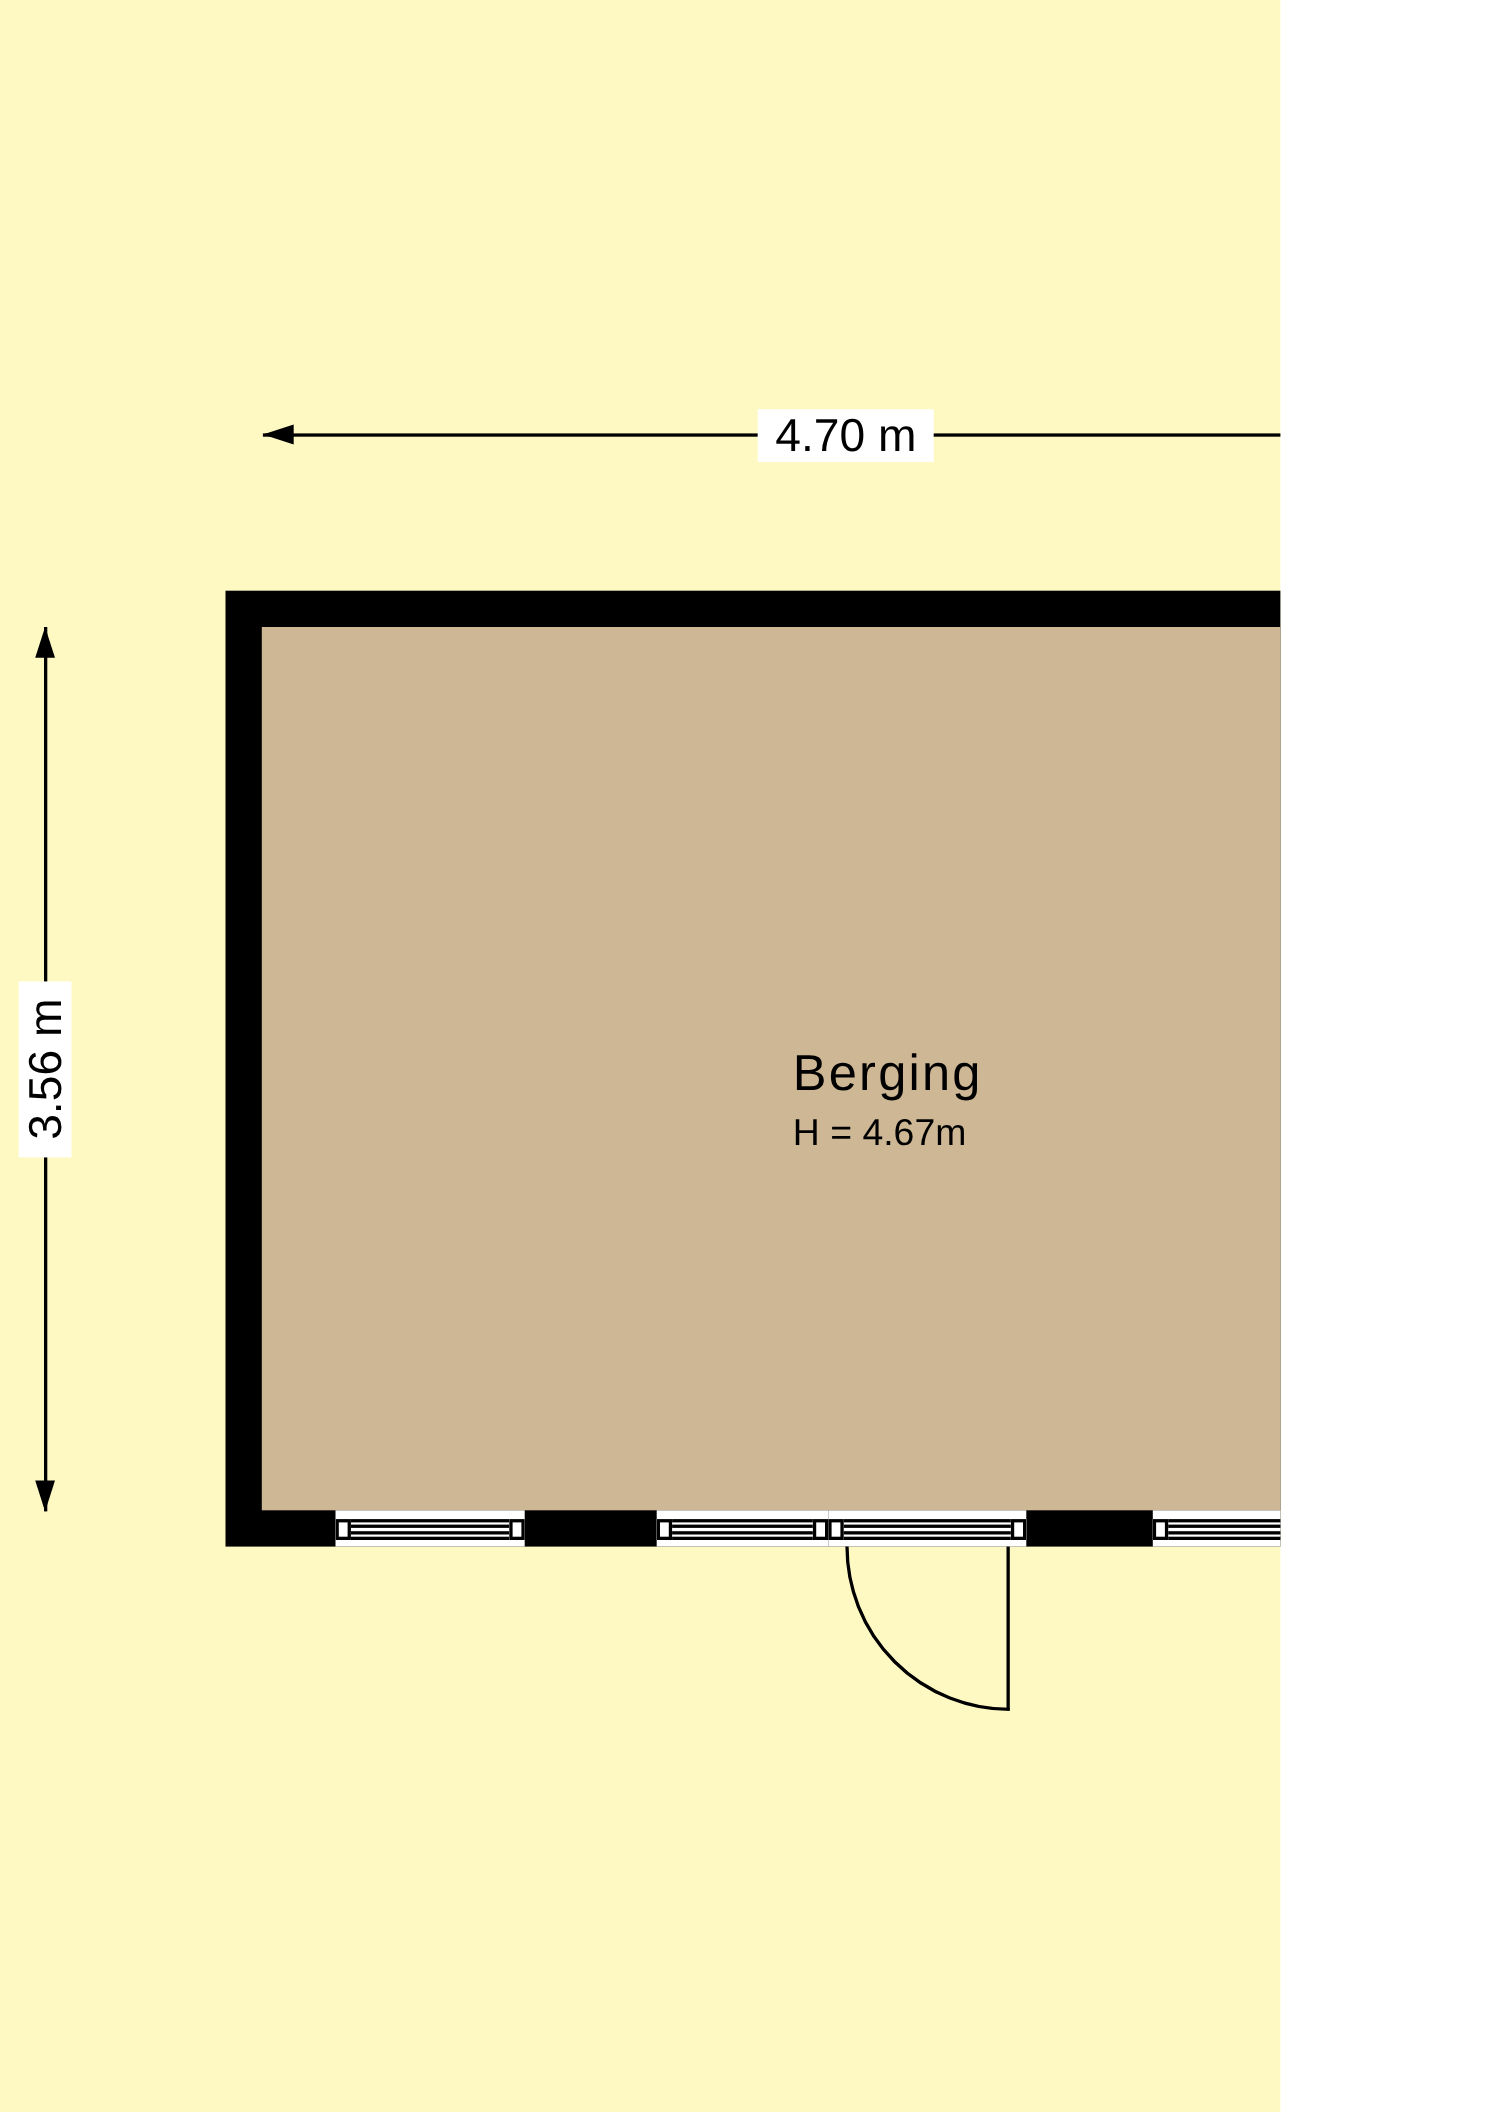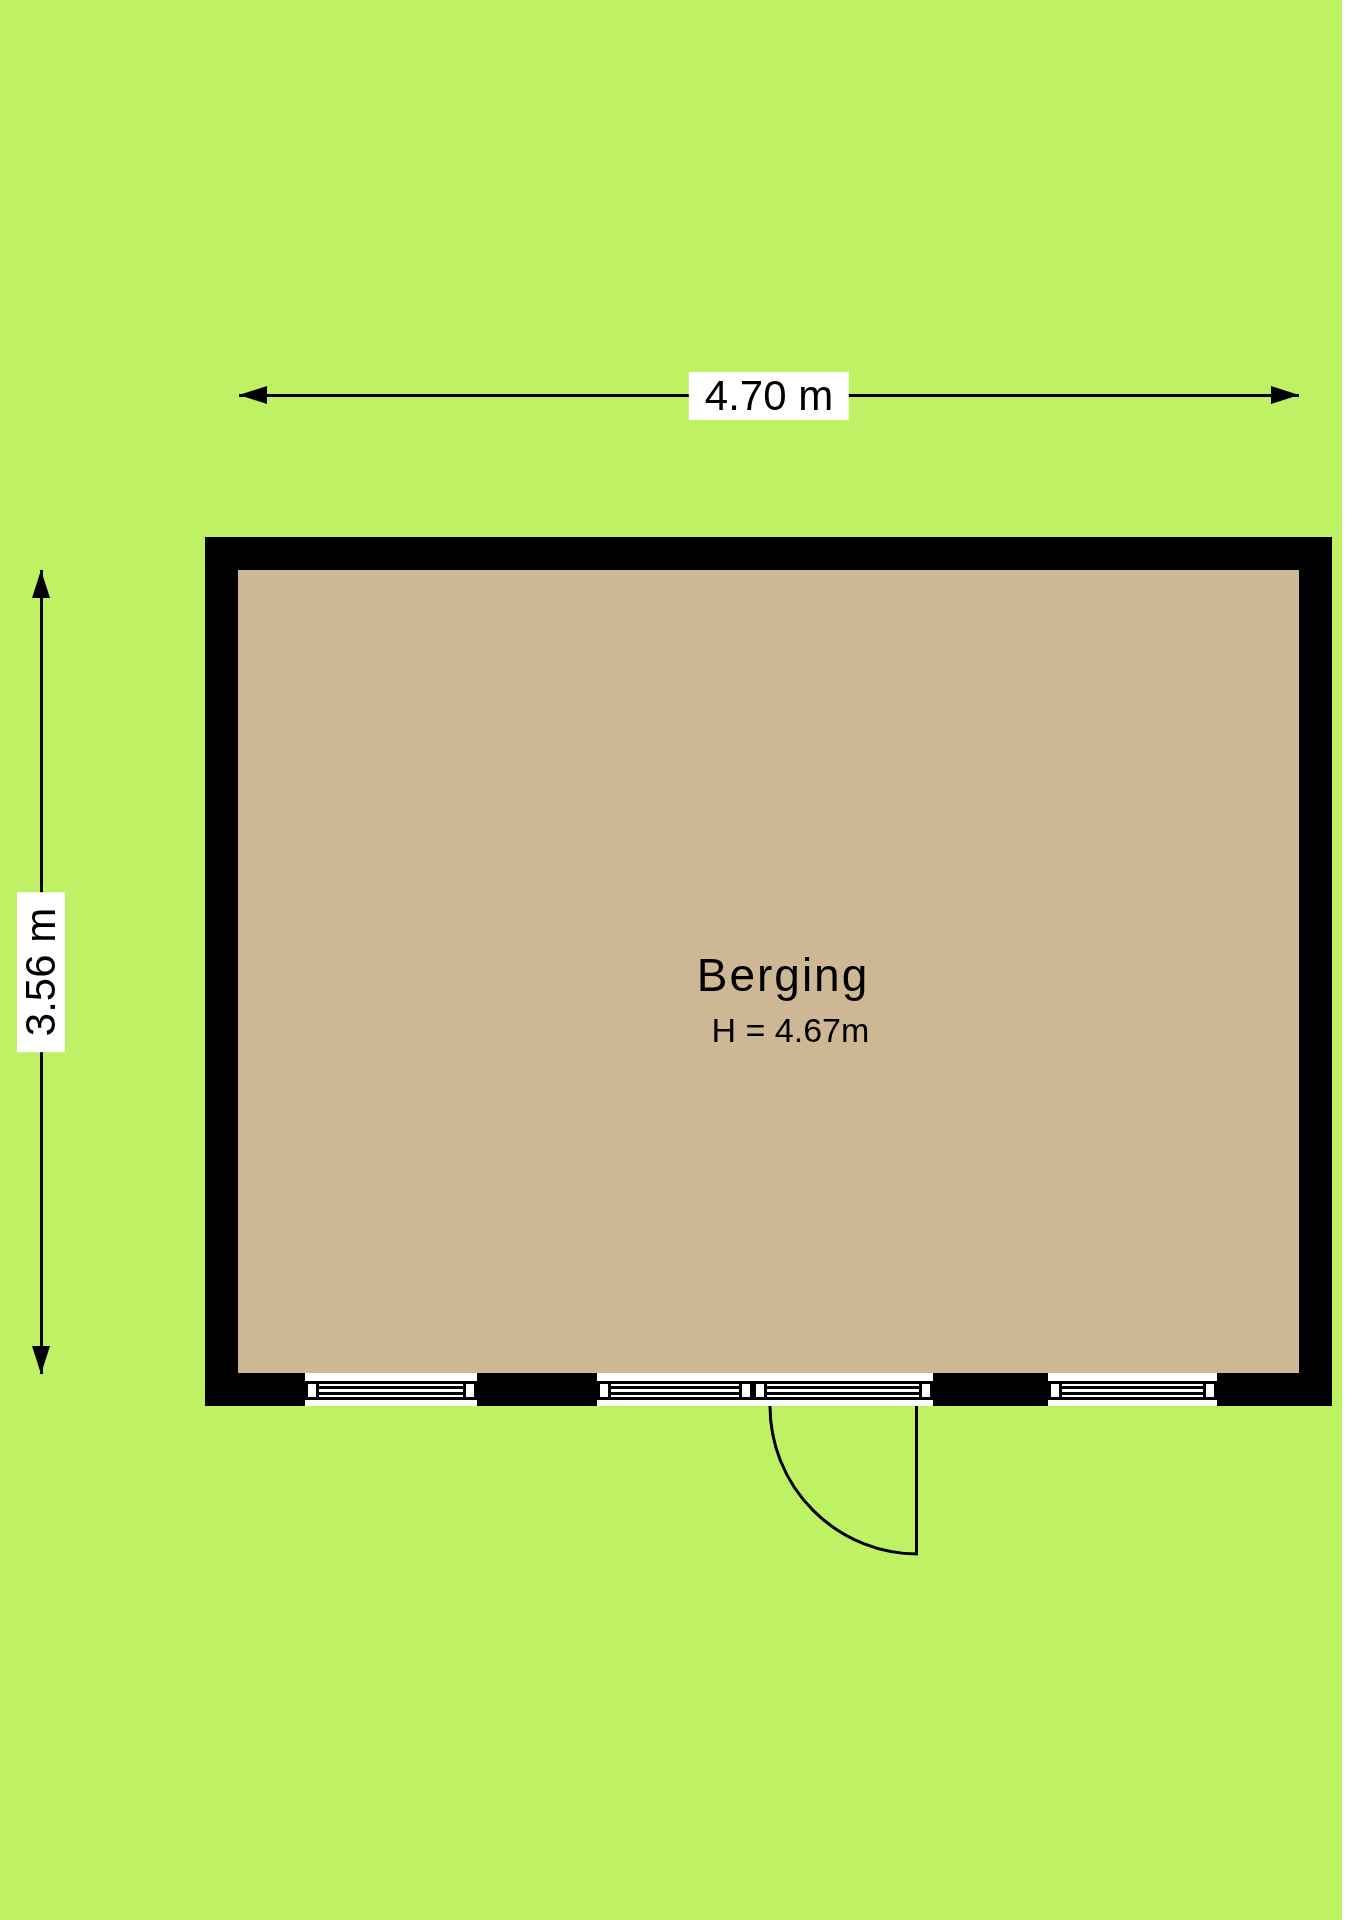--- a/index.html
+++ b/index.html
@@ -1,20 +1,20 @@
 <!DOCTYPE html>
 <html><head>
 <meta charset="utf-8">
 <style>
   html, body { margin: 0; padding: 0; background: #ffffff; }
   .canvas {
     position: relative;
-    width: 1342px;
+    width: 1164px;
     height: 1920px;
-    background: #bef264;
+    background: #fef9c3;
     font-family: "Liberation Sans", "DejaVu Sans", sans-serif;
     color: #000;
     overflow: hidden;
   }
 
   
   .dim-line-h { position: absolute; height: 3px; background: #000; }
   .dim-line-v { position: absolute; width: 3px; background: #000; }
   .arrow { position: absolute; width: 0; height: 0; }
   .arrow-left  { border-top: 9px solid transparent; border-bottom: 9px solid transparent; border-right: 28px solid #000; }
@@ -30,24 +30,24 @@
     white-space: nowrap;
   }
   .dim-label.h { transform: translate(-50%, -50%); }
   .dim-label.v { transform: translate(-50%, -50%) rotate(-90deg); }
 
   
   .room-walls { position: absolute; left: 205px; top: 537px; width: 1127px; height: 869px; background: #000; }
   .room-floor { position: absolute; left: 238px; top: 570px; width: 1061px; height: 803px; }
   .room-label {
     position: absolute;
-    left: 783px;
+    left: 807px;
     top: 950px;
     transform: translateX(-50%);
-    text-align: right;
+    text-align: left;
     white-space: nowrap;
   }
   .room-name { font-size: 46px; line-height: 50px; letter-spacing: 2px; }
   .room-height { font-size: 34px; line-height: 40px; margin-top: 10px; }
 
   
   .opening { position: absolute; top: 1373px; height: 33px; background: #ffffff; }
   .frame { position: absolute; left: 0; right: 0; top: 8px; height: 19px; display: flex; }
   .post {
     width: 14px; background: #ffffff;

